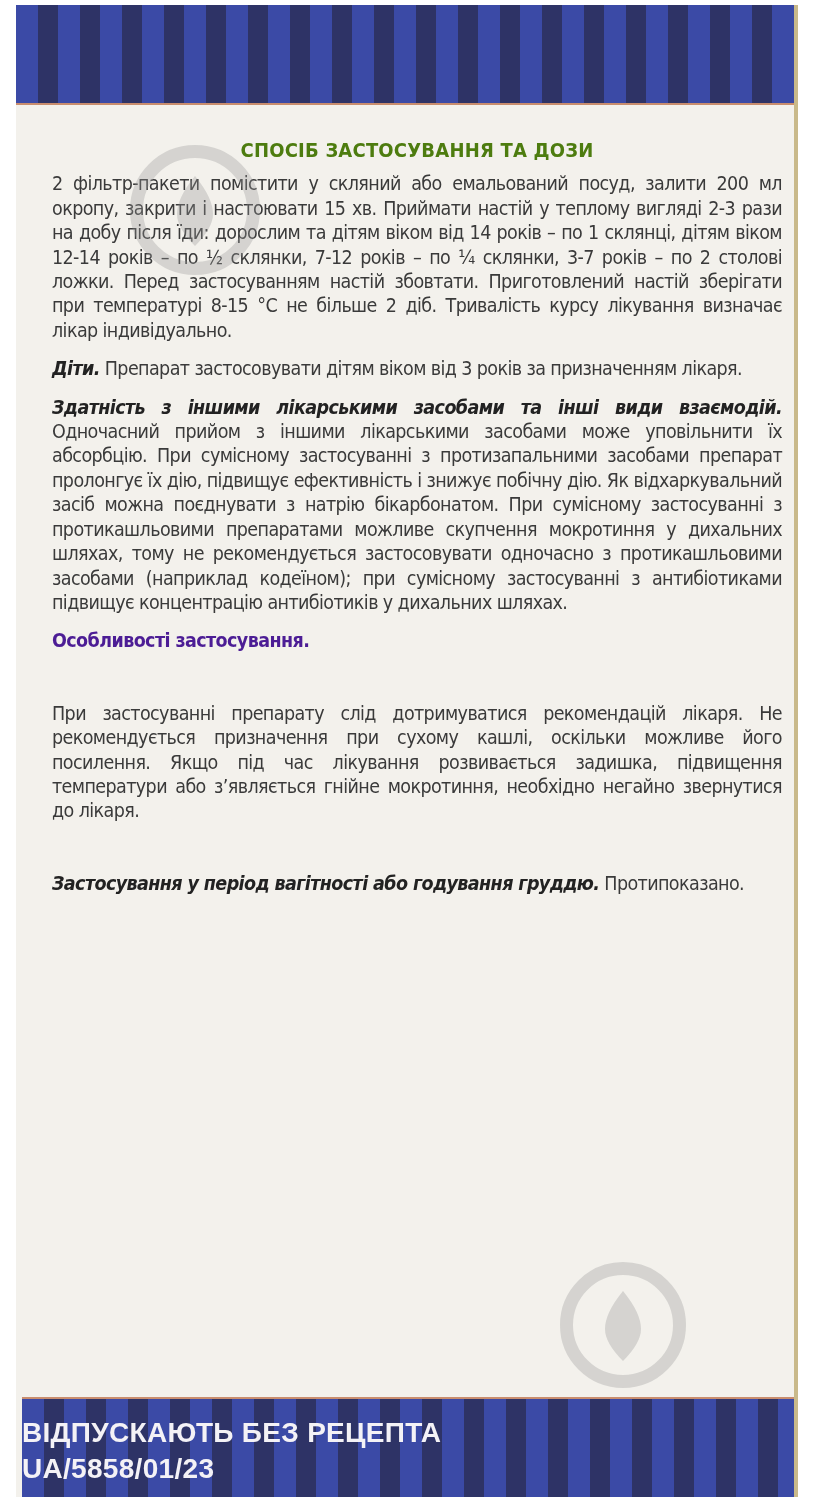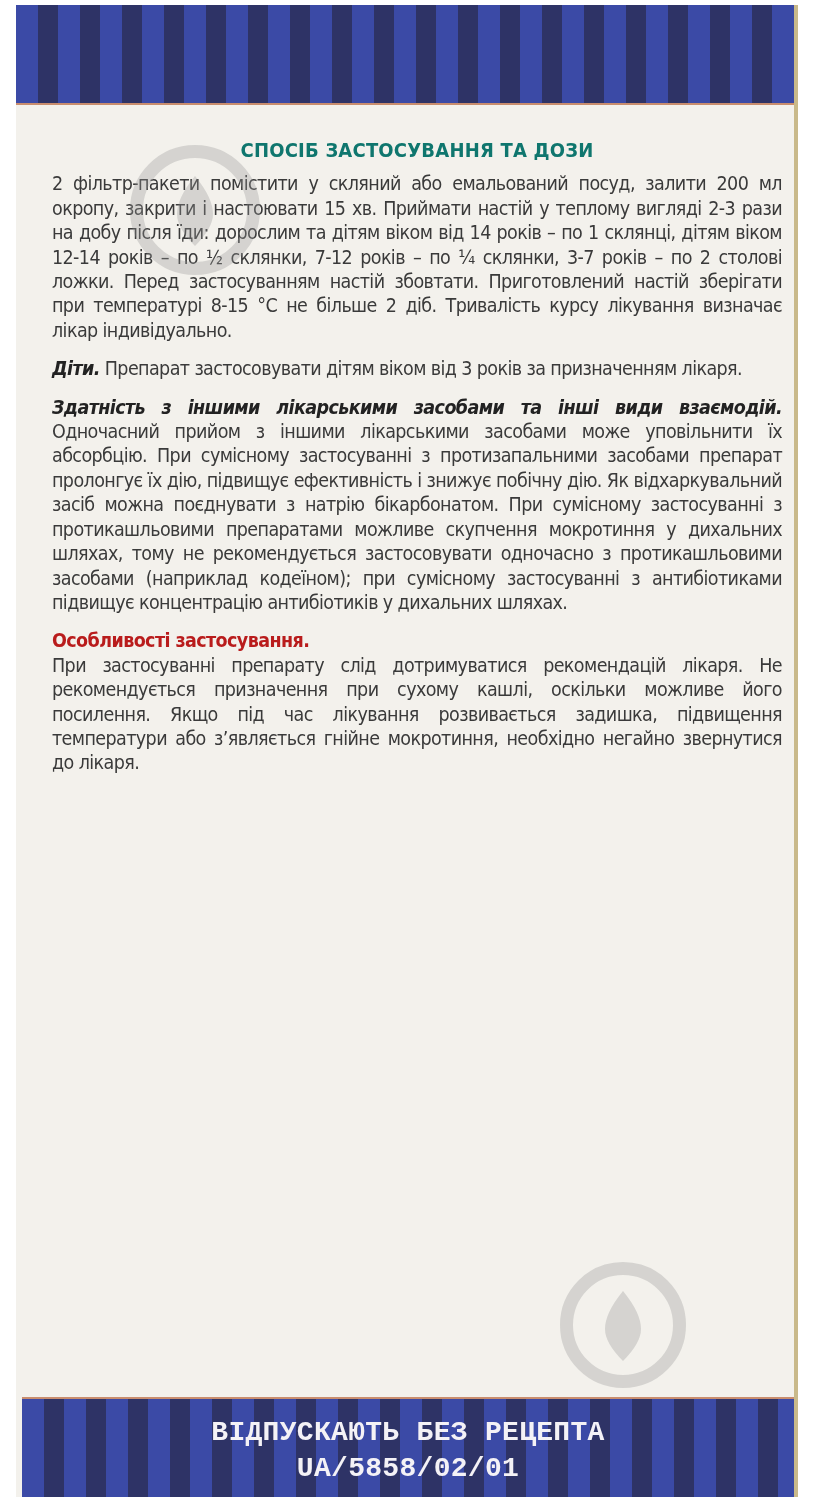--- a/index.html
+++ b/index.html
@@ -15,41 +15,41 @@
   }
   .band {
     position: absolute; left: 0; width: 778px;
     background: repeating-linear-gradient(90deg,
       #3b4aa6 0px, #3b4aa6 22px,
       #2e3366 22px, #2e3366 42px);
   }
   .band.top { top: 0; height: 98px; border-bottom: 2px solid #c98d6e; }
   .band.bottom { top: 1392px; height: 98px; border-top: 2px solid #c98d6e; left: 6px; width: 772px; }
   .footer-text {
-    position: absolute; left: 0; right: 0; text-align: center; color: #f4f2f6;
-    font-weight: bold; font-family: Liberation Mono, monospace; letter-spacing: 0.3px;
+    position: absolute; left: 0; right: 0; color: #f4f2f6;
+    font-weight: bold; font-family: Liberation Sans, sans-serif; letter-spacing: 0.3px;
   }
   .footer-text.l1 { top: 18px; font-size: 28px; }
   .footer-text.l2 { top: 54px; font-size: 28px; }
 
   .content {
     position: absolute; left: 36px; top: 133px; width: 730px;
     color: #3a3a3a; font-size: 19.5px; line-height: 24.4px;
     font-family: "DejaVu Sans", sans-serif; font-stretch: condensed;
     letter-spacing: -0.6px;
   }
   .title {
-    text-align: center; font-weight: bold; font-size: 20px; color: #0f766e;
+    text-align: center; font-weight: bold; font-size: 20px; color: #4d7c0f;
     margin: 0 0 10px 0; letter-spacing: 0.2px;
   }
   .para { text-align: justify; margin: 0 0 14px 0; }
-  .para.tight { margin-bottom: 0; }
+  .para.tight { margin-bottom: 0; margin-top: 48px; }
   .lead { font-weight: bold; color: #222; font-style: italic; }
   .lead-it { font-weight: bold; font-style: italic; color: #222; }
-  .block-head { font-weight: bold; color: #b91c1c; display: block; }
+  .block-head { font-weight: bold; color: #4c1d95; display: block; }
 
   .watermark {
     position: absolute; border-radius: 50%;
     border: 13px solid rgba(150,150,150,0.32);
     box-sizing: border-box;
   }
   .watermark svg { position: absolute; left: 0; top: 0; }
 </style>
 </head>
 <body>
@@ -71,26 +71,30 @@
 
 
     <p class="para">
       <span class="lead">Здатність з іншими лікарськими засобами та інші види взаємодій.</span>
       <span>Одночасний прийом з іншими лікарськими засобами може уповільнити їх абсорбцію. При сумісному застосуванні з протизапальними засобами препарат пролонгує їх дію, підвищує ефективність і знижує побічну дію. Як відхаркувальний засіб можна поєднувати з натрію бікарбонатом. При сумісному застосуванні з протикашльовими препаратами можливе скупчення мокротиння у дихальних шляхах, тому не рекомендується застосовувати одночасно з протикашльовими засобами (наприклад кодеїном); при сумісному застосуванні з антибіотиками підвищує концентрацію антибіотиків у дихальних шляхах.</span>
     </p>
 
     <div>
       <span class="block-head">Особливості застосування.</span>
       <p class="para tight">При застосуванні препарату слід дотримуватися рекомендацій лікаря. Не рекомендується призначення при сухому кашлі, оскільки можливе його посилення. Якщо під час лікування розвивається задишка, підвищення температури або з’являється гнійне мокротиння, необхідно негайно звернутися до лікаря.</p>
+      <p class="para tight">
+        <span class="lead-it">Застосування у період вагітності або годування груддю.</span>
+        <span>Протипоказано.</span>
+      </p>
     </div>
   </div>
 
   <div class="band bottom">
     <div class="footer-text l1">ВІДПУСКАЮТЬ БЕЗ РЕЦЕПТА</div>
-    <div class="footer-text l2">UA/5858/02/01</div>
+    <div class="footer-text l2">UA/5858/01/23</div>
   </div>
 </div>
 
 <div class="watermark" style="left:130px; top:145px; width:130px; height:130px;">
   <svg width="104" height="104" viewBox="0 0 104 104">
     <path d="M52 -2 L52 18 Q70 40 70 56 Q70 70 52 88 Q34 70 34 56 Q34 40 52 18 Z" fill="rgba(150,150,150,0.32)"></path>
   </svg>
 </div>
 <div class="watermark" style="left:560px; top:1262px; width:126px; height:126px;">
   <svg width="100" height="100" viewBox="0 0 100 100">

